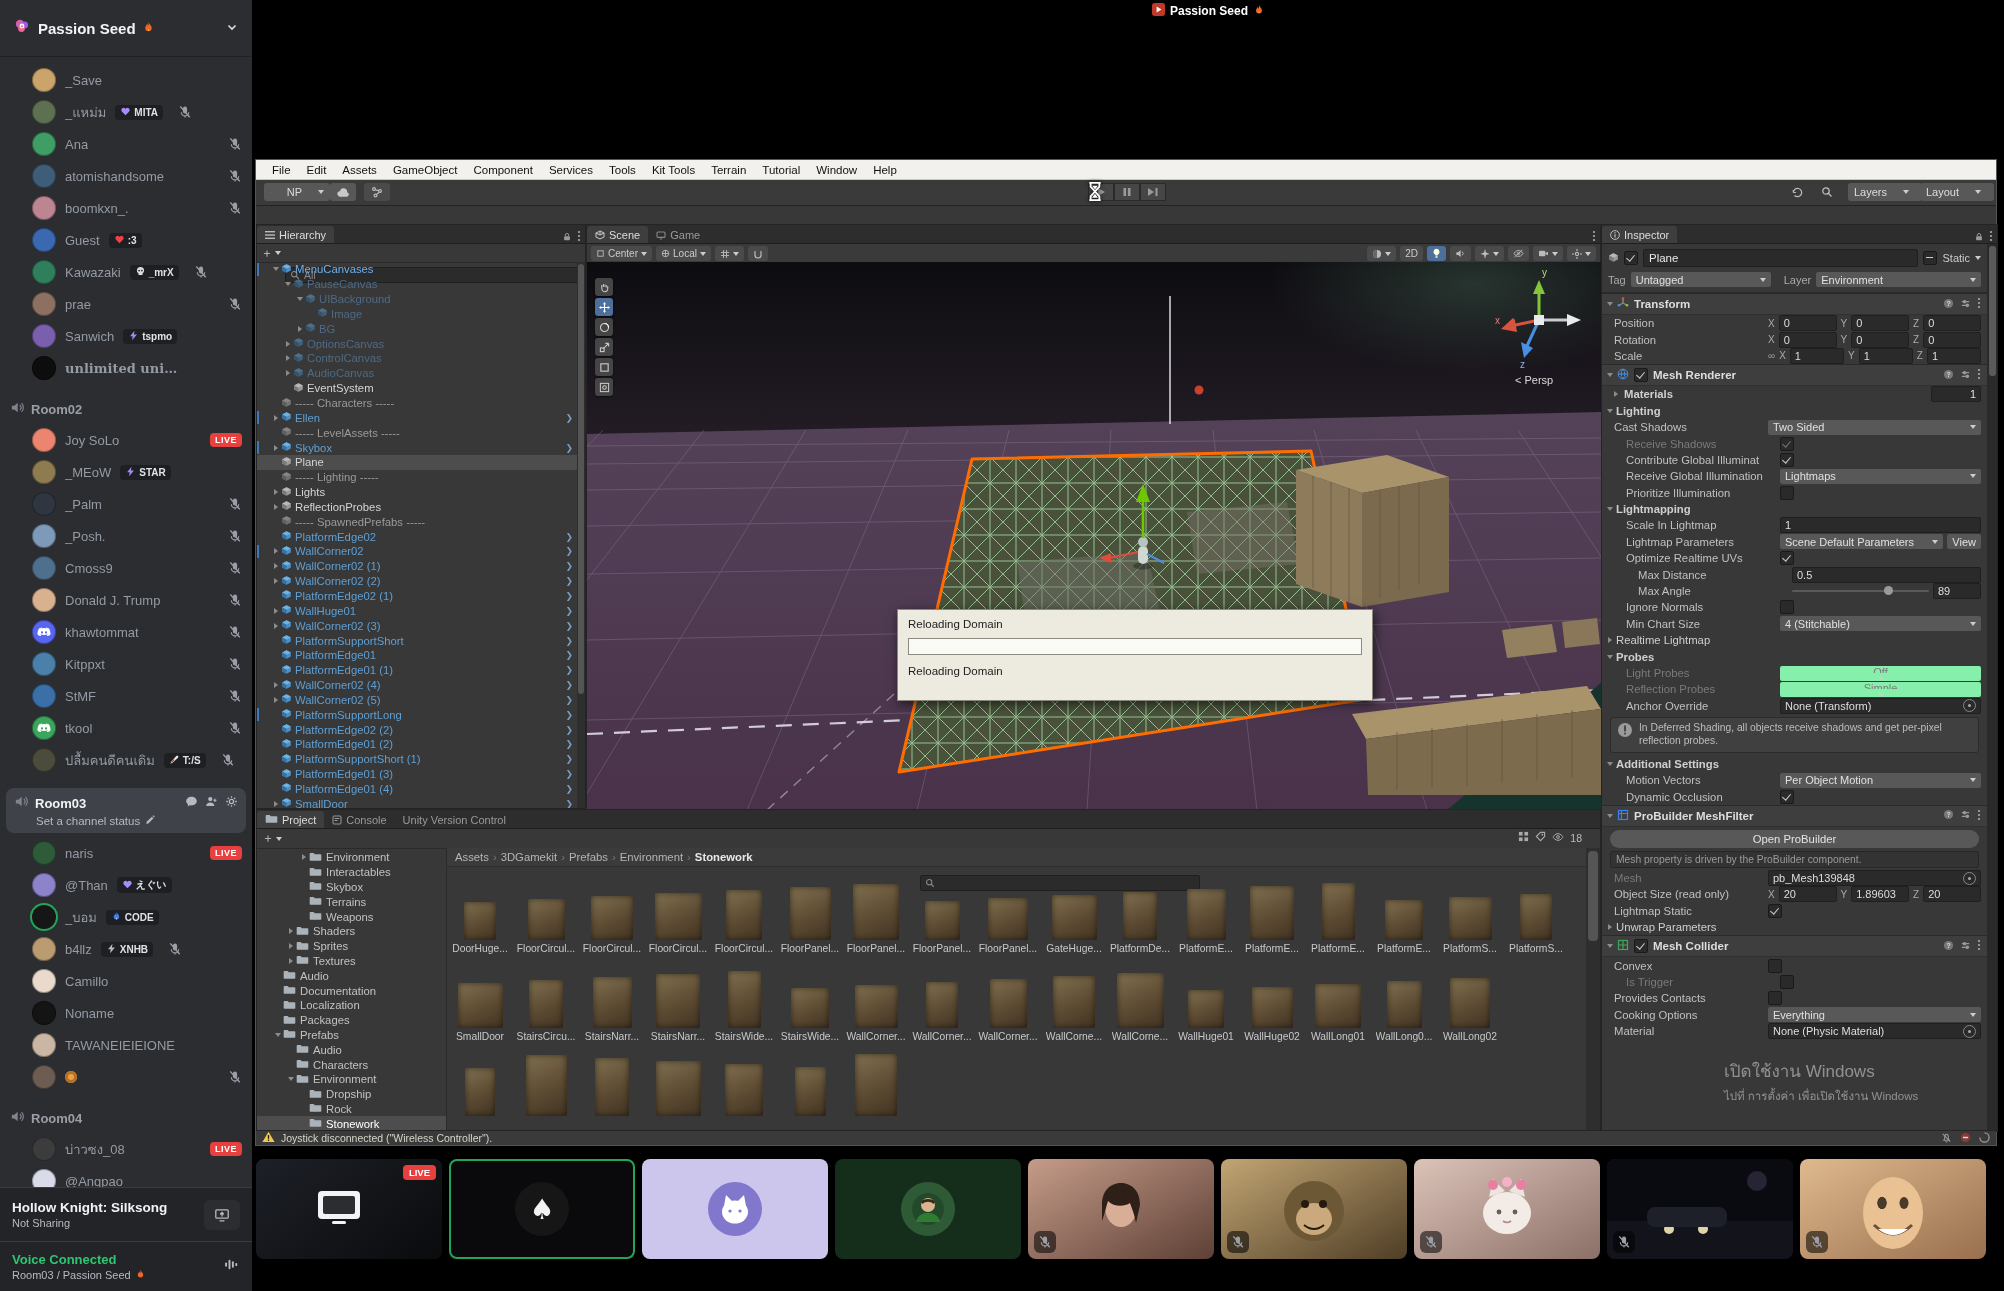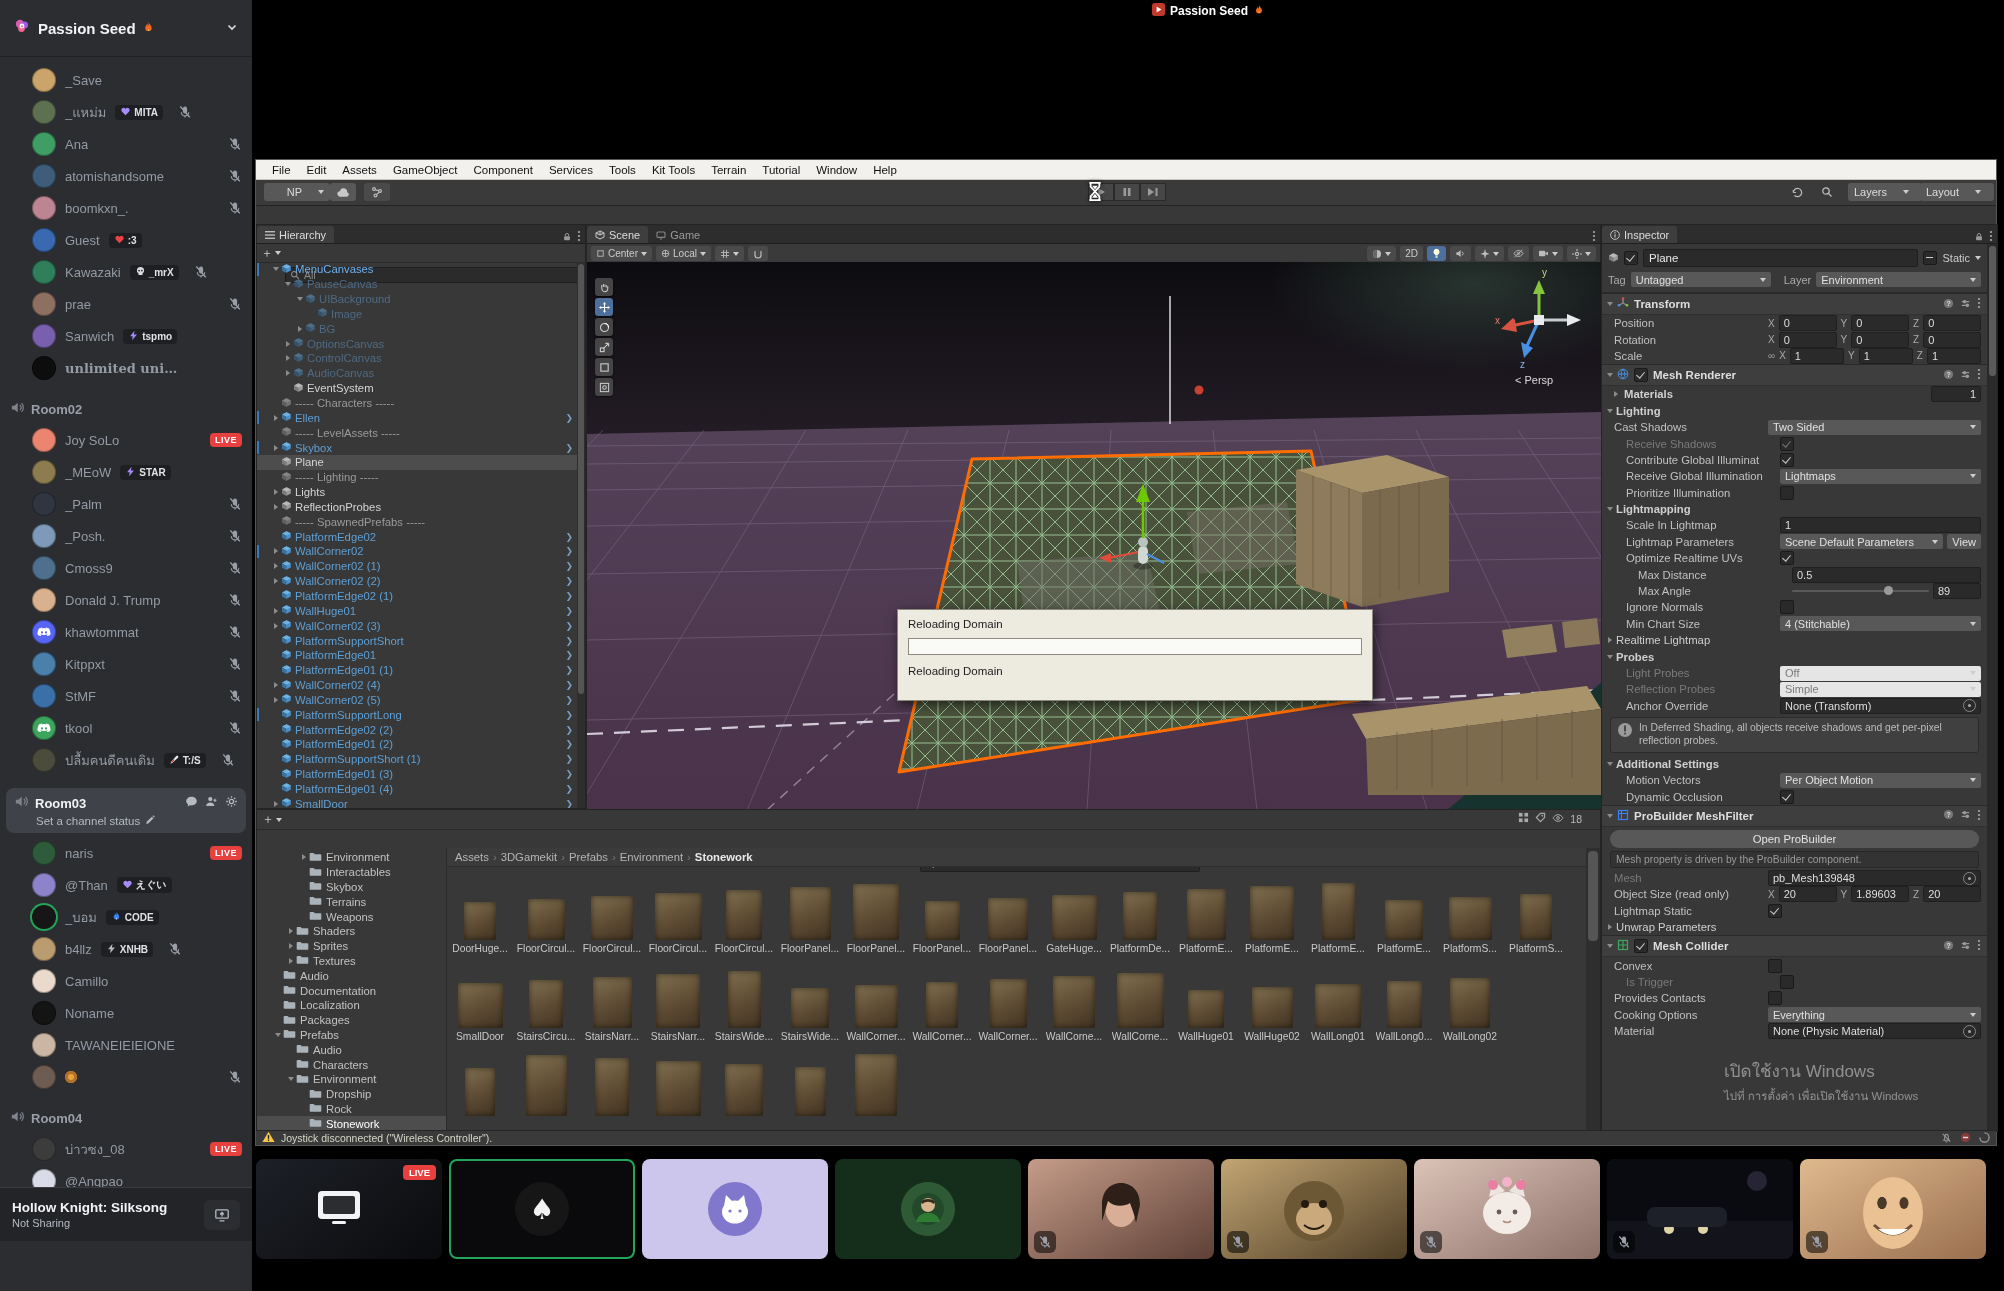--- a/index.html
+++ b/index.html
@@ -92,21 +92,21 @@
   .namefield{flex:1;height:16px;background:#2a2a2a;border:1px solid #1f1f1f;border-radius:2px;color:#e8e8e8;font-size:11.5px;display:flex;align-items:center;padding:0 5px;}
   .ih-row2{display:flex;align-items:center;gap:5px;margin-top:5px;font-size:11px;color:#aaa;}
   .udrop{height:15px;background:#585858;border-radius:2px;display:flex;align-items:center;padding:0 5px;color:#e0e0e0;font-size:11px;gap:4px;min-width:0;}
   .udrop .cv{flex:1;overflow:hidden;white-space:nowrap;text-overflow:ellipsis;}
   .caret{width:0;height:0;border-top:4px solid #ccc;border-left:3.5px solid transparent;border-right:3.5px solid transparent;flex:0 0 auto;}
   .sect-head{height:20px;background:#3e3e3e;border-top:1px solid #2a2a2a;border-bottom:1px solid #303030;display:flex;align-items:center;gap:5px;padding:0 6px;font-weight:bold;color:#ddd;font-size:11.5px;}
   .sect-head .sh-icons{margin-left:auto;display:flex;gap:6px;align-items:center;color:#999;}
   .irow{height:16.4px;display:flex;align-items:center;padding:0 6px 0 12px;gap:4px;}
   .irow .ilbl{width:150px;flex:0 0 150px;white-space:nowrap;overflow:hidden;color:#c0c0c0;}
   .irow.dim .ilbl,.irow.dim .udrop{color:#7a7a7a;}
-  .irow.dim .udrop{background:#e5e5e5;}
+  .irow.dim .udrop{background:#86efac;flex-direction:column;}
   .irow .ictl{flex:1;display:flex;align-items:center;gap:4px;min-width:0;}
   .ufield{height:14px;background:#2a2a2a;border:1px solid #1f1f1f;border-radius:2px;color:#dedede;font-size:11px;display:flex;align-items:center;padding:0 4px;}
   .ck{width:12px;height:12px;background:#2a2a2a;border:1px solid #1a1a1a;border-radius:2px;position:relative;flex:0 0 12px;}
   .ck.on::after{content:"";position:absolute;left:2.5px;top:1px;width:4px;height:7px;border:solid #cfcfcf;border-width:0 1.6px 1.6px 0;transform:rotate(40deg);}
   .ck.dimck.on::after{border-color:#777;}
   .subhead{height:16.4px;display:flex;align-items:center;padding:0 6px;font-weight:bold;color:#cfcfcf;}
   .subhead .tri{margin-right:4px;}
   .infobox{margin:3px 8px;background:#404040;border:1px solid #2b2b2b;border-radius:3px;display:flex;gap:6px;padding:4px 6px;color:#bdbdbd;font-size:10.3px;line-height:1.25;}
   .notebox{margin:2px 8px;background:#333;border:1px solid #272727;border-radius:2px;color:#9a9a9a;font-size:10.3px;padding:1px 5px;height:13px;line-height:13px;white-space:nowrap;overflow:hidden;}
   .bigbtn{margin:3px 8px;height:18px;background:#585858;border-radius:9px;color:#e3e3e3;display:flex;align-items:center;justify-content:center;font-size:11.3px;}
@@ -543,20 +543,37 @@
         <div class="t1">Hollow Knight: Silksong</div>
         <div class="t2">Not Sharing</div>
       </div>
       <div class="sq-btn">
         <svg viewBox="0 0 16 16" width="16" height="16" fill="none" stroke="#b5bac1" stroke-width="1.3">
             <rect x="1.8" y="2.8" width="12.4" height="8.4" rx="1"></rect>
             <path d="M6 13.8h4" stroke-linecap="round"></path>
             <path d="M8 9V5.6M6.5 7 8 5.4 9.5 7" stroke-linecap="round"></path>
           </svg>
       </div>
+    </div>
+    <div id="sb-voice">
+      <div class="at" style="flex:1">
+        <div class="v1">Voice Connected</div>
+        <div class="v2">
+            <span>Room03 / Passion Seed</span>
+          <span><svg viewBox="0 0 16 16" width="11" height="11">
+                <path fill="#f26522" d="M8 1.2c.4 2.6 3.9 3.8 3.9 7.3A3.9 3.9 0 0 1 4 8.5c0-2.3 1.9-3.2 2.2-5 .8.7 1.3 1.6 1.1 2.8C8.6 5.4 7.7 3.4 8 1.2z"></path>
+              </svg></span>
+        </div>
+      </div>
+      <span><svg viewBox="0 0 16 16" width="17" height="17" fill="#b5bac1">
+            <rect x="2" y="6" width="1.8" height="4" rx=".9"></rect>
+            <rect x="5.2" y="3.5" width="1.8" height="9" rx=".9"></rect>
+            <rect x="8.4" y="5" width="1.8" height="6" rx=".9"></rect>
+            <rect x="11.6" y="6.5" width="1.8" height="3" rx=".9"></rect>
+          </svg></span>
     </div>
   </div>
 
   <div id="stream">
     <div id="stream-title">
       <span><svg width="13" height="13" viewBox="0 0 14 14">
             <rect width="14" height="14" rx="3" fill="#c0392b"></rect>
             <path d="M5 3.8 10.2 7 5 10.2z" fill="#fff"></path>
           </svg></span>
       <span>Passion Seed</span>
@@ -1702,20 +1719,38 @@
                 <span class="ufield" style="flex:1;">None (Physic Material)<span class="objdot"></span></span>
               </span>
             </div>
           </div>
         <div class="isb">
             <div class="thumb"></div>
           </div>
       </div>
 
       <div id="project" class="panel">
+        <div class="tabstrip" id="proj-tabs">
+            <div class="utab active">
+              <span><svg viewBox="0 0 16 14" width="13" height="11">
+                  <path fill="#aab2ba" d="M1.5 2.5h4.2l1.4 1.6h7.4a.9.9 0 0 1 .9.9v6.6a.9.9 0 0 1-.9.9H1.5a.9.9 0 0 1-.9-.9V3.4a.9.9 0 0 1 .9-.9z"></path>
+                </svg></span>
+              <span>Project</span>
+            </div>
+            <div class="utab">
+              <svg width="10" height="10" viewBox="0 0 10 10" fill="none" stroke="#999">
+                <rect x="1" y="1" width="8" height="8" rx="1"></rect>
+                <path d="M2.5 3.5h5M2.5 5.5h3"></path>
+              </svg>
+              <span>Console</span>
+            </div>
+            <div class="utab">
+              <span>Unity Version Control</span>
+            </div>
+          </div>
         <div id="proj-toolbar">
           <span class="plusbtn">＋<span class="caret"></span></span>
           <div class="searchbox" id="proj-search">
             <svg viewBox="0 0 12 12" width="10" height="10" fill="none" stroke="#888" stroke-width="1.3">
                 <circle cx="5" cy="5" r="3.2"></circle>
                 <line x1="7.5" y1="7.5" x2="10.5" y2="10.5"></line>
               </svg>
           </div>
           <div id="proj-icons">
             <span><svg width="11" height="11" viewBox="0 0 12 12" fill="#aaa">

